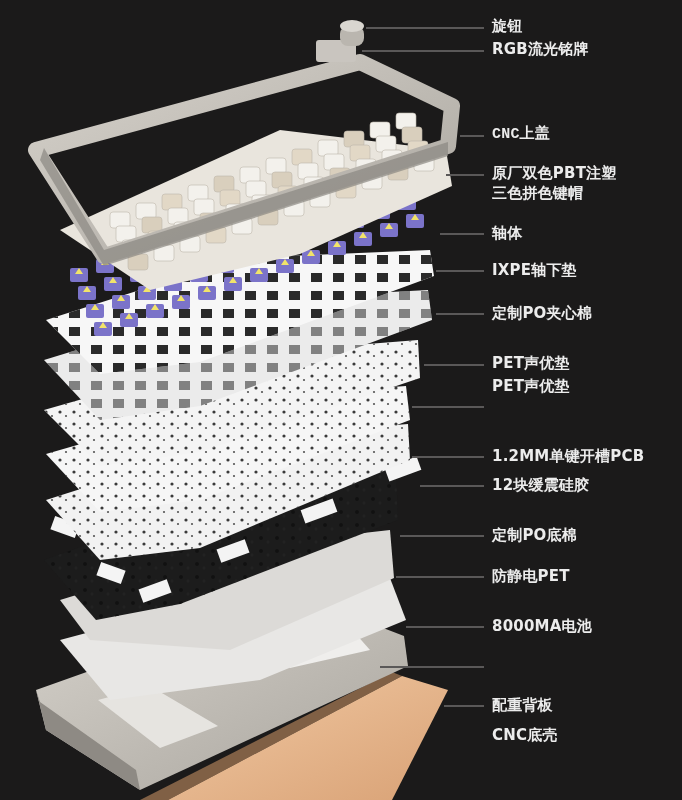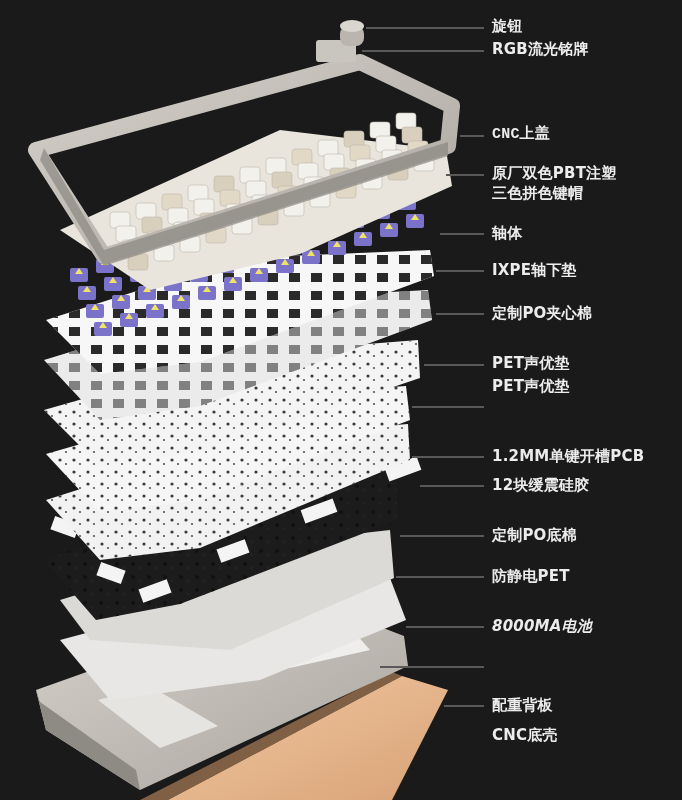--- a/index.html
+++ b/index.html
@@ -381,17 +381,17 @@
   <div class="label" style="top:184px;">三色拼色键帽</div>
   <div class="label" style="top:224px;">轴体</div>
   <div class="label" style="top:261px;">IXPE轴下垫</div>
   <div class="label" style="top:304px;text-align:right;">定制PO夹心棉</div>
   <div class="label" style="top:354px;">PET声优垫</div>
   <div class="label" style="top:377px;">PET声优垫</div>
   <div class="label" style="top:447px;">1.2MM单键开槽PCB</div>
   <div class="label" style="top:476px;">12块缓震硅胶</div>
   <div class="label" style="top:526px;">定制PO底棉</div>
   <div class="label" style="top:567px;">防静电PET</div>
-  <div class="label" style="top:617px;font-style:italic;">8000MA电池</div>
+  <div class="label" style="top:617px;">8000MA电池</div>
   <div class="label" style="top:678px;margin-top:48px;">CNC底壳</div>
   <div class="label" style="top:696px;">配重背板</div>
 
 </div>
 
 </body></html>

